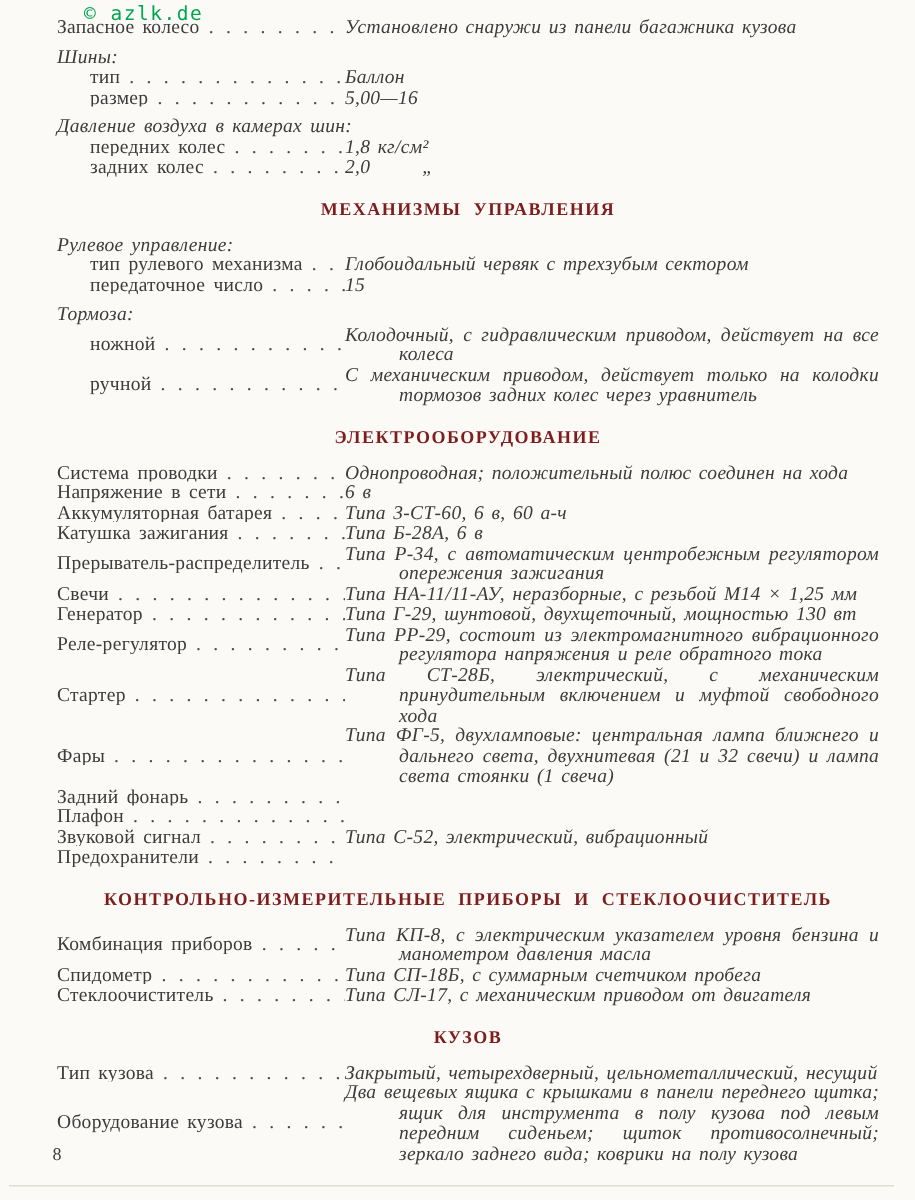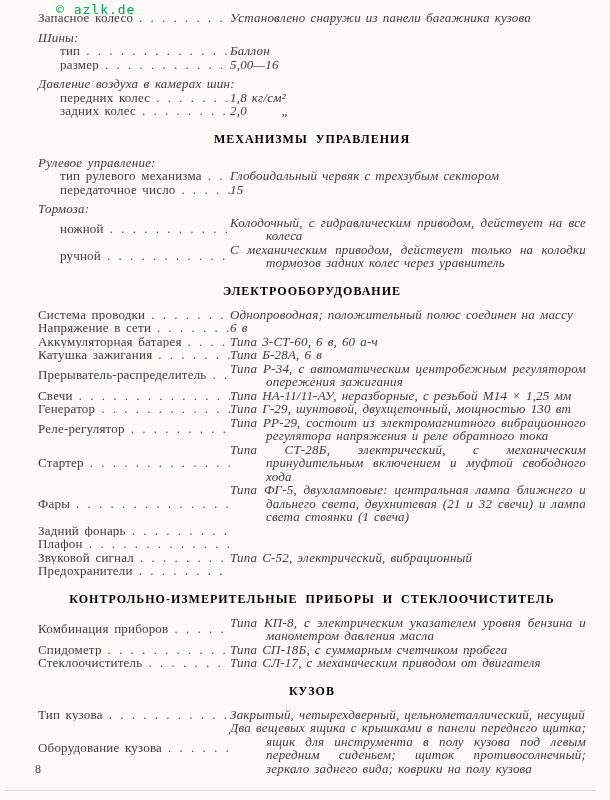--- a/index.html
+++ b/index.html
@@ -19,21 +19,21 @@
   .page{
     position:relative;
     padding:11px 24px 0 38px;
   }
   .heading{
     text-align:center;
     font-weight:bold;
     font-size:12px;
     letter-spacing:1px;
     word-spacing:4px;
-    color:#000000;
+    color:#7f1d1d;
     margin:14px 0 9px 0;
   }
   .row{
     display:flex;
     align-items:center;
     font-size:13px;
     line-height:13.5px;
   }
   .row.group{margin-top:6px;}
   .labelcell{
@@ -169,21 +169,21 @@
           <span class="dots">. . . . . . . . . . . . . . . . . . . . . . . . . . . . . . . . . . . . . . . . . . . . . . . . . . . . . . . . . . . . . . . . . . . . . . . . . . . . . . . .</span>
         </span>
         <span class="value">С механическим приводом, действует только на колодки тормозов задних колес через уравнитель</span>
       </div>
       <div class="heading">ЭЛЕКТРООБОРУДОВАНИЕ</div>
       <div class="row">
         <span class="labelcell">
           <span class="label">Система проводки</span>
           <span class="dots">. . . . . . . . . . . . . . . . . . . . . . . . . . . . . . . . . . . . . . . . . . . . . . . . . . . . . . . . . . . . . . . . . . . . . . . . . . . . . . . .</span>
         </span>
-        <span class="value">Однопроводная; положительный полюс соединен на массу</span>
+        <span class="value">Однопроводная; положительный полюс соединен на хода</span>
       </div>
       <div class="row">
         <span class="labelcell">
           <span class="label">Напряжение в сети</span>
           <span class="dots">. . . . . . . . . . . . . . . . . . . . . . . . . . . . . . . . . . . . . . . . . . . . . . . . . . . . . . . . . . . . . . . . . . . . . . . . . . . . . . . .</span>
         </span>
         <span class="value">6 в</span>
       </div>
       <div class="row">
         <span class="labelcell">

